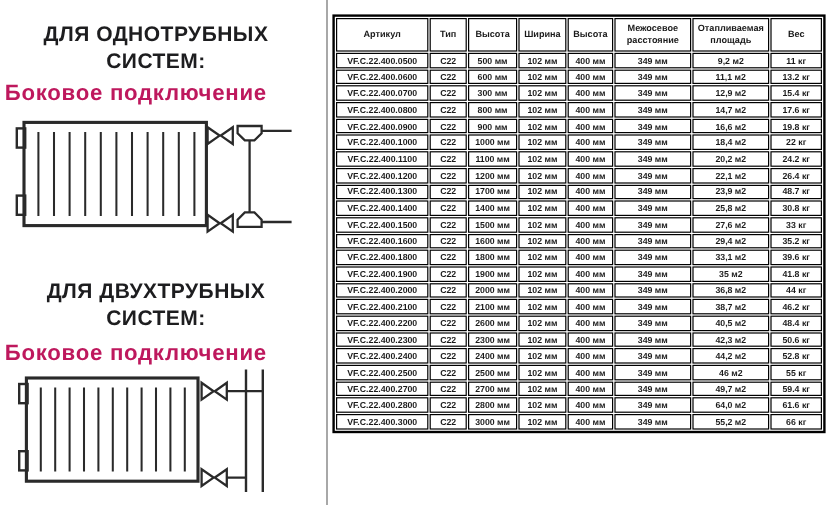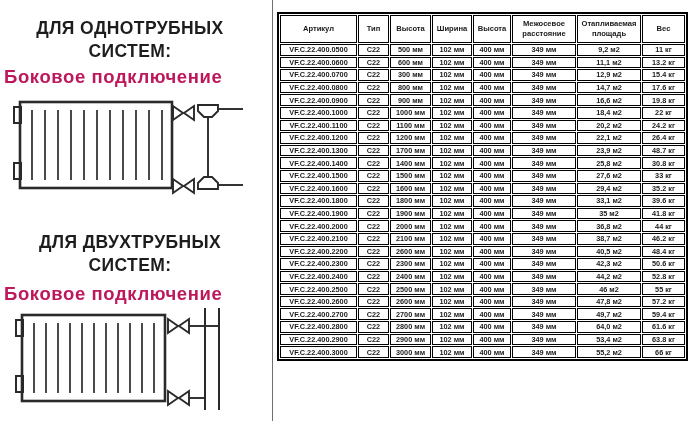--- a/index.html
+++ b/index.html
@@ -359,60 +359,40 @@
       <td>VF.C.22.400.2500</td>
       <td>C22</td>
       <td>2500 мм</td>
       <td>102 мм</td>
       <td>400 мм</td>
       <td>349 мм</td>
       <td>46 м2</td>
       <td>55 кг</td>
     </tr>
         <tr>
-      <td>VF.C.22.400.2600</td>
-      <td>C22</td>
-      <td>2600 мм</td>
-      <td>102 мм</td>
-      <td>400 мм</td>
-      <td>349 мм</td>
-      <td>47,8 м2</td>
-      <td>57.2 кг</td>
-    </tr>
-        <tr>
       <td>VF.C.22.400.2700</td>
       <td>C22</td>
       <td>2700 мм</td>
       <td>102 мм</td>
       <td>400 мм</td>
       <td>349 мм</td>
       <td>49,7 м2</td>
       <td>59.4 кг</td>
     </tr>
         <tr>
       <td>VF.C.22.400.2800</td>
       <td>C22</td>
       <td>2800 мм</td>
       <td>102 мм</td>
       <td>400 мм</td>
       <td>349 мм</td>
       <td>64,0 м2</td>
       <td>61.6 кг</td>
     </tr>
         <tr>
-      <td>VF.C.22.400.2900</td>
-      <td>C22</td>
-      <td>2900 мм</td>
-      <td>102 мм</td>
-      <td>400 мм</td>
-      <td>349 мм</td>
-      <td>53,4 м2</td>
-      <td>63.8 кг</td>
-    </tr>
-        <tr>
       <td>VF.C.22.400.3000</td>
       <td>C22</td>
       <td>3000 мм</td>
       <td>102 мм</td>
       <td>400 мм</td>
       <td>349 мм</td>
       <td>55,2 м2</td>
       <td>66 кг</td>
     </tr>
       </tbody>

